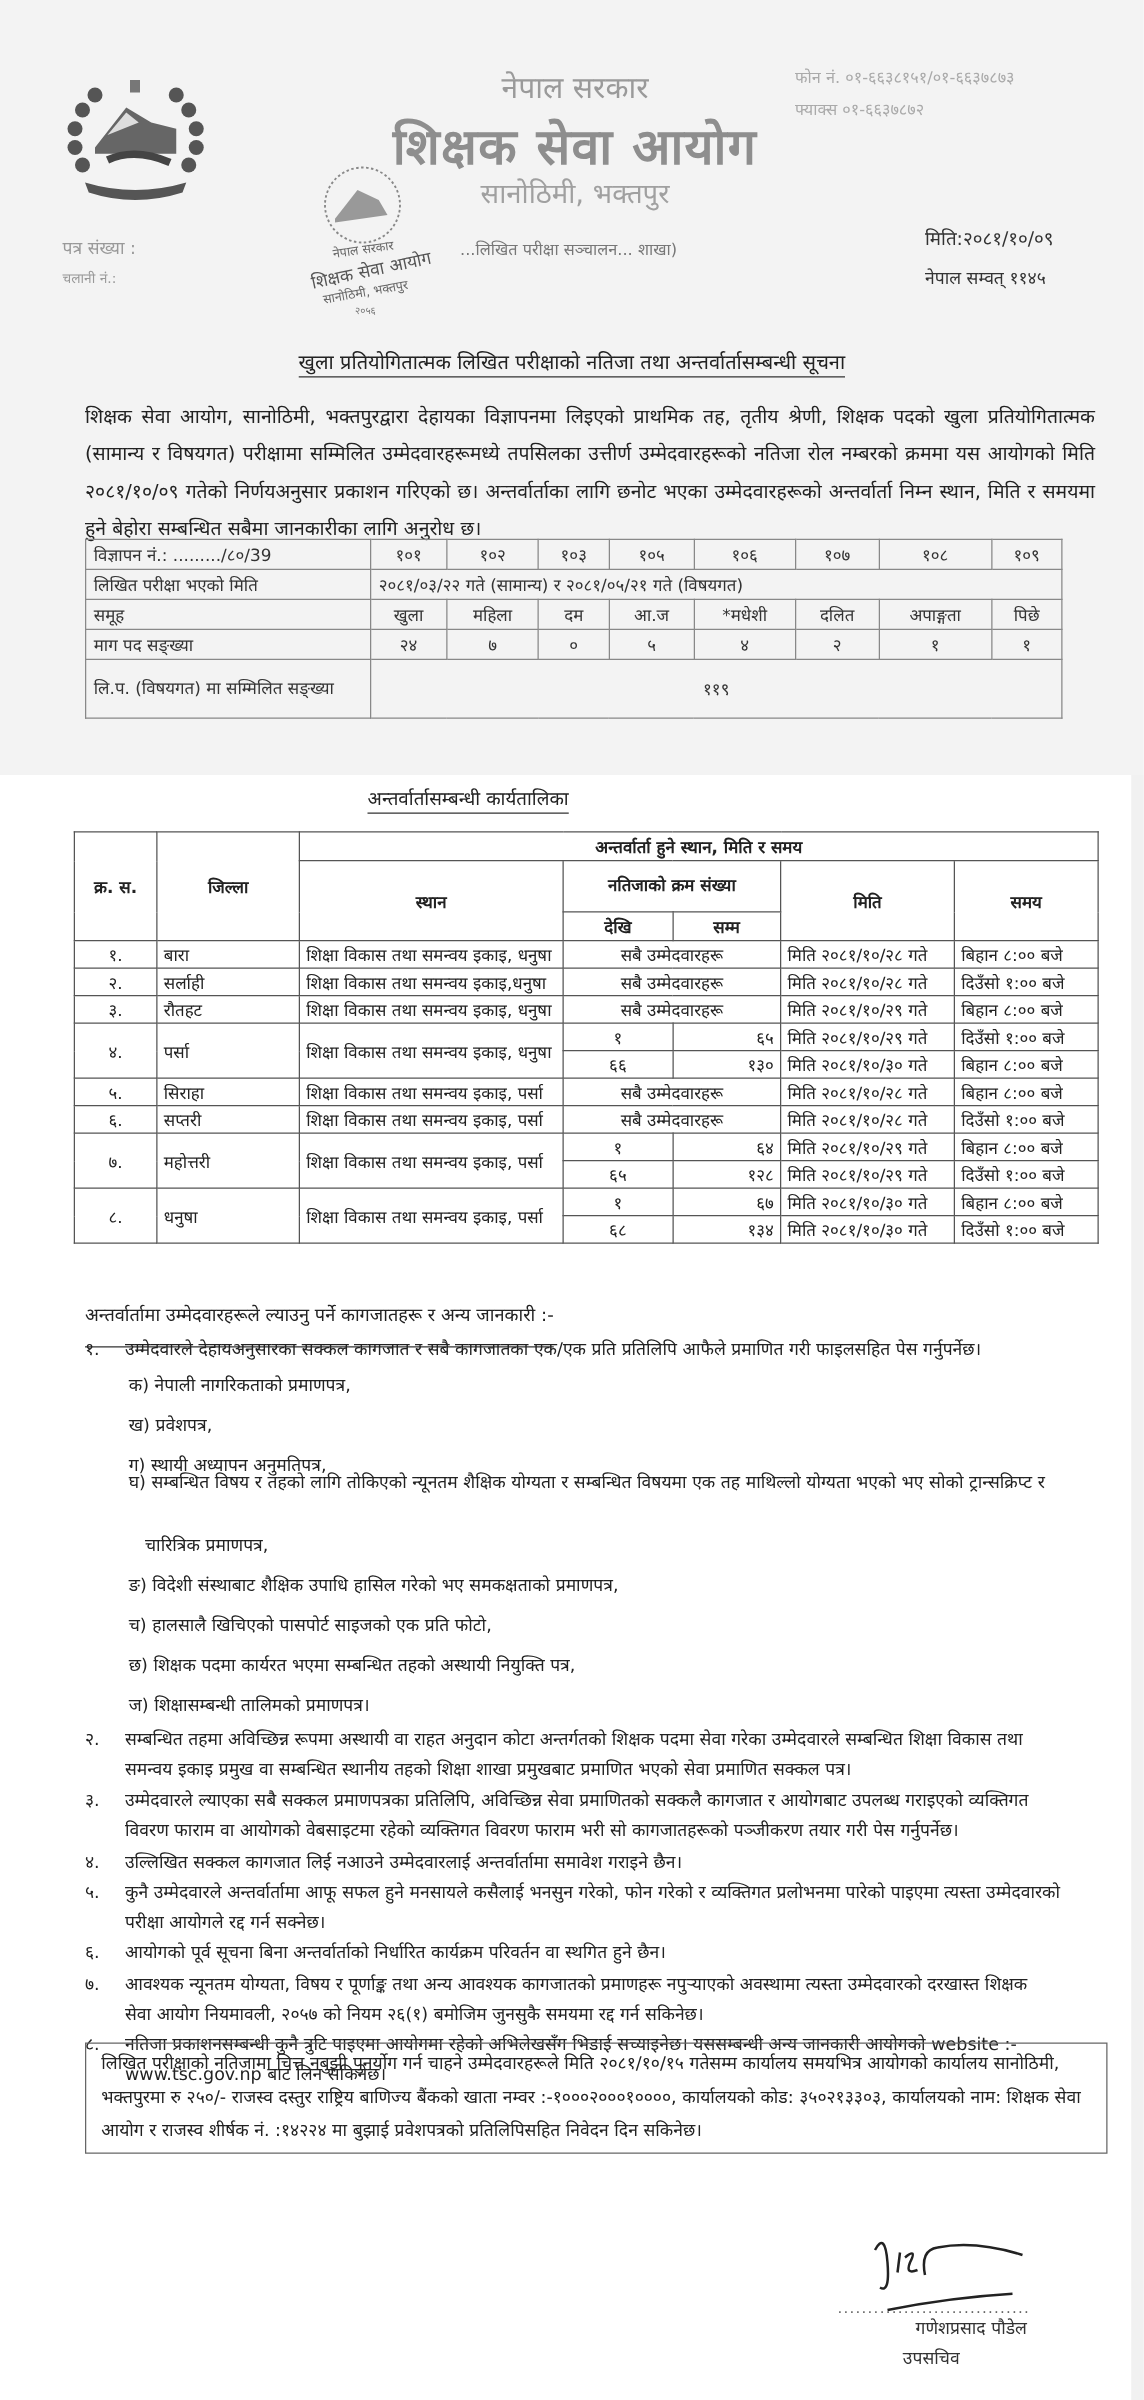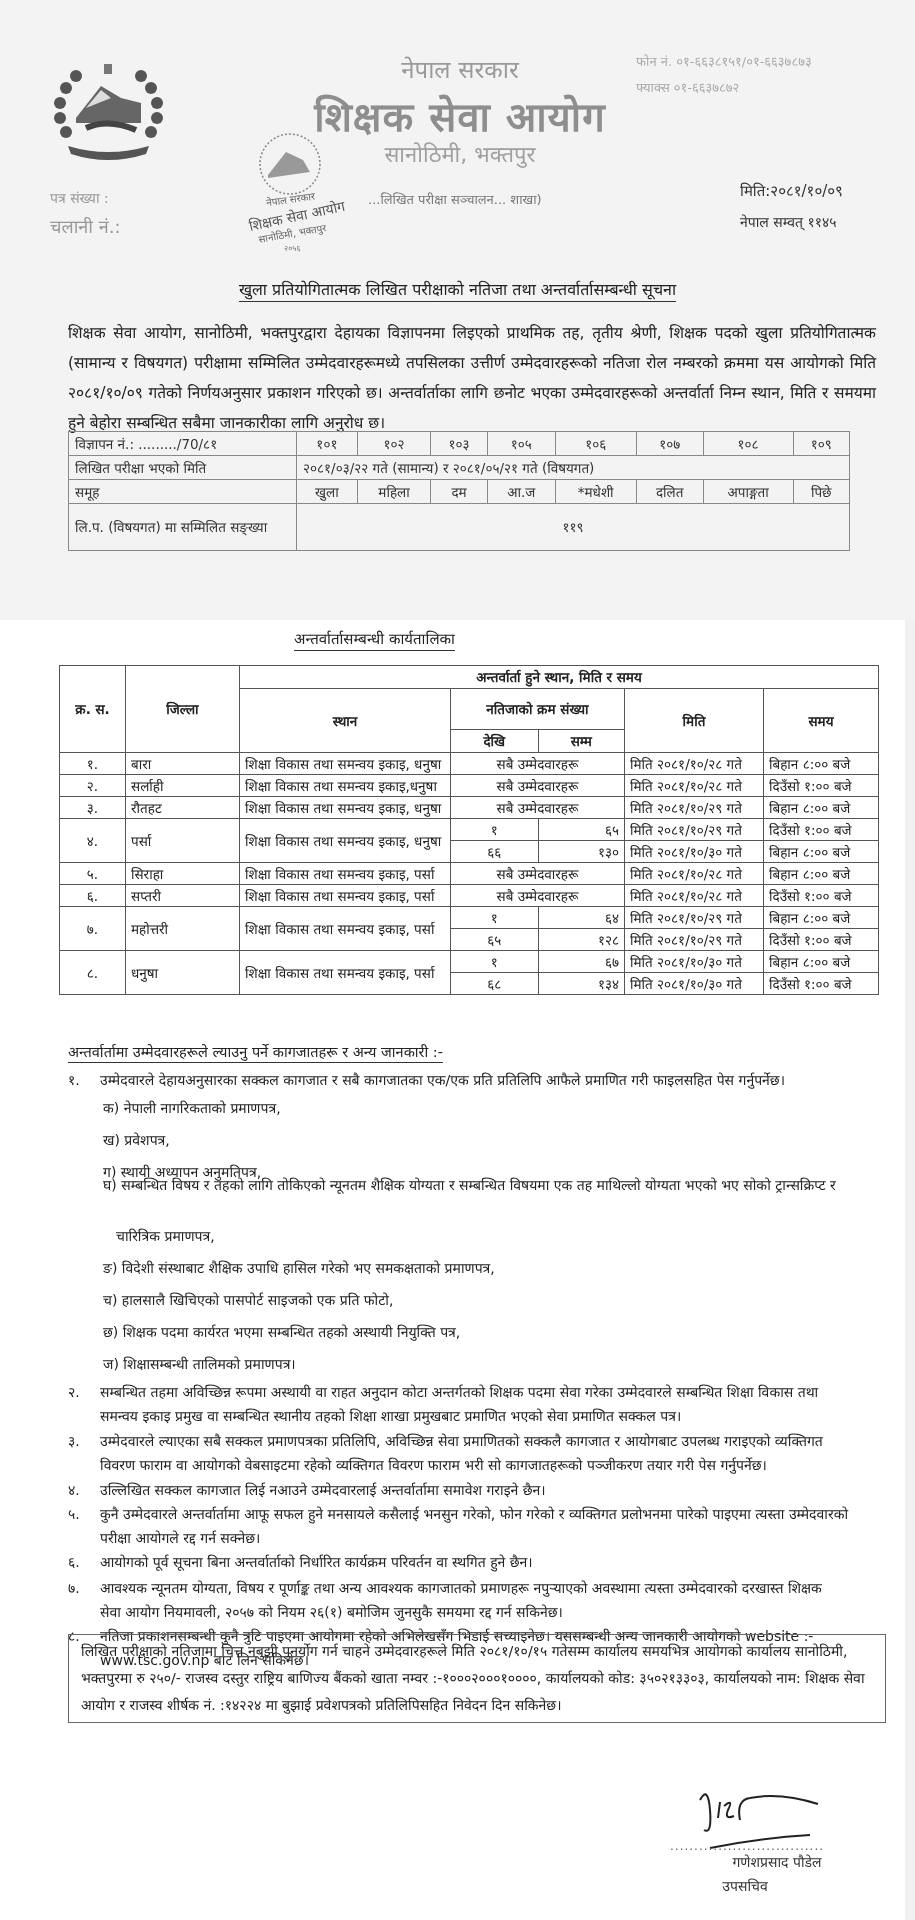--- a/index.html
+++ b/index.html
@@ -10,21 +10,21 @@
 
   
   .emblem { left:46px; top:58px; width:125px; height:105px; }
   .hdr-gov { left:300px; top:52px; width:320px; text-align:center; font-size:24px; color:#9a9a9a; }
   .hdr-org { left:260px; top:88px; width:400px; text-align:center; font-size:40px; font-weight:bold; color:#8e8e8e; letter-spacing:1px; }
   .hdr-addr { left:300px; top:138px; width:320px; text-align:center; font-size:22px; color:#a0a0a0; }
   .hdr-phone { left:636px; top:52px; font-size:13px; color:#aaa; }
   .hdr-fax { left:636px; top:78px; font-size:13px; color:#aaa; }
   .stamp { left:248px; top:130px; width:120px; height:125px; }
   .ref-no { left:50px; top:188px; font-size:14px; color:#999; }
-  .dispatch-no { left:50px; top:214px; font-size:18px; color:#999; }
+  .dispatch-no { left:50px; top:214px; font-size:11px; color:#999; }
   .branch { left:368px; top:190px; font-size:13px; color:#777; }
   .date { left:740px; top:180px; font-size:15px; color:#333;text-align:center; }
   .nepal-era { left:740px; top:212px; font-size:14px; color:#333; }
 
   
   .notice-title { left:0; top:278px; width:915px; text-align:center; font-size:16px; color:#222; }
   .notice-title span { border-bottom:1.5px solid #333; padding-bottom:2px; }
   .notice-body { left:68px; top:318px; width:808px; font-size:15.5px; line-height:30px; text-align:justify; color:#222; }
 
   
@@ -37,21 +37,21 @@
   .sched-title { left:0; top:628px; width:749px; text-align:center; font-size:15px; color:#222; }
   .sched-title span { border-bottom:1.5px solid #333; padding-bottom:2px; }
   .sched { left:59px; top:665px; width:820px; font-size:13.5px; color:#222; }
   .sched td, .sched th { border:1px solid #555; padding:0 5px; white-space:nowrap; font-weight:normal; }
   .sched th { height:22px; text-align:center; }
   .sched td { height:21px; }
   .c { text-align:center; }
   .r { text-align:right; }
 
   
-  .docs-title { left:68px; top:1041px; font-size:14.5px; color:#222; border-bottom:1.5px solid #333; padding-bottom:1px; }
+  .docs-title { left:68px; top:1041px; font-size:14.5px; color:#222; border-bottom:1.5px solid #333; padding-bottom:16px; }
   .item { position:absolute; font-size:14px; color:#222; line-height:28px; }
   .item .num { position:absolute; left:0; }
   .item .txt { position:absolute; left:32px; }
   .sub { position:absolute; left:103px; font-size:14px; color:#222; }
 
   .fee-box { left:68px; top:1634px; width:792px; padding:3px 12px; border:1.5px solid #666; font-size:14px; line-height:27px; color:#222; }
 
   .sign { left:690px; top:1780px; width:130px; height:70px; }
   .sign-dots { left:670px; top:1839px; font-size:12px; color:#666; letter-spacing:1px; }
   .sign-name { left:712px; top:1852px; width:130px; text-align:center; font-size:14px; color:#333; }
@@ -105,21 +105,21 @@
 <div class="abs branch">...लिखित परीक्षा सञ्चालन... शाखा)</div>
 <div class="abs date">मिति:२०८१/१०/०९</div>
 <div class="abs nepal-era">नेपाल सम्वत् ११४५</div>
 
 <div class="abs notice-title"><span>खुला प्रतियोगितात्मक लिखित परीक्षाको नतिजा तथा अन्तर्वार्तासम्बन्धी सूचना</span></div>
 <div class="abs notice-body">शिक्षक सेवा आयोग, सानोठिमी, भक्तपुरद्वारा देहायका विज्ञापनमा लिइएको प्राथमिक तह, तृतीय श्रेणी, शिक्षक पदको खुला प्रतियोगितात्मक (सामान्य र विषयगत) परीक्षामा सम्मिलित उम्मेदवारहरूमध्ये तपसिलका उत्तीर्ण उम्मेदवारहरूको नतिजा रोल नम्बरको क्रममा यस आयोगको मिति २०८१/१०/०९ गतेको निर्णयअनुसार प्रकाशन गरिएको छ। अन्तर्वार्ताका लागि छनोट भएका उम्मेदवारहरूको अन्तर्वार्ता निम्न स्थान, मिति र समयमा हुने बेहोरा सम्बन्धित सबैमा जानकारीका लागि अनुरोध छ।</div>
 
 <table class="abs vac">
   <tbody>
   <tr>
-    <td class="lbl" style="width:215px">विज्ञापन नं.: ........./70/८१</td>
+    <td class="lbl" style="width:215px">विज्ञापन नं.: ........./८०/39</td>
     <td>१०१</td>
     <td>१०२</td>
     <td>१०३</td>
     <td>१०५</td>
     <td>१०६</td>
     <td>१०७</td>
     <td>१०८</td>
     <td>१०९</td>
   </tr>
   <tr>
@@ -129,20 +129,31 @@
   <tr>
     <td class="lbl">समूह</td>
     <td>खुला</td>
     <td>महिला</td>
     <td>दम</td>
     <td>आ.ज</td>
     <td>*मधेशी</td>
     <td>दलित</td>
     <td>अपाङ्गता</td>
     <td>पिछे</td>
+  </tr>
+  <tr>
+    <td class="lbl">माग पद सङ्ख्या</td>
+    <td>२४</td>
+    <td>७</td>
+    <td>०</td>
+    <td>५</td>
+    <td>४</td>
+    <td>२</td>
+    <td>१</td>
+    <td>१</td>
   </tr>
   <tr>
     <td class="lbl" style="height:46px;white-space:normal;line-height:23px">लि.प. (विषयगत) मा सम्मिलित सङ्ख्या</td>
     <td colspan="8">११९</td>
   </tr>
 </tbody>
   </table>
 
 <div class="abs sched-title"><span>अन्तर्वार्तासम्बन्धी कार्यतालिका</span></div>
 

